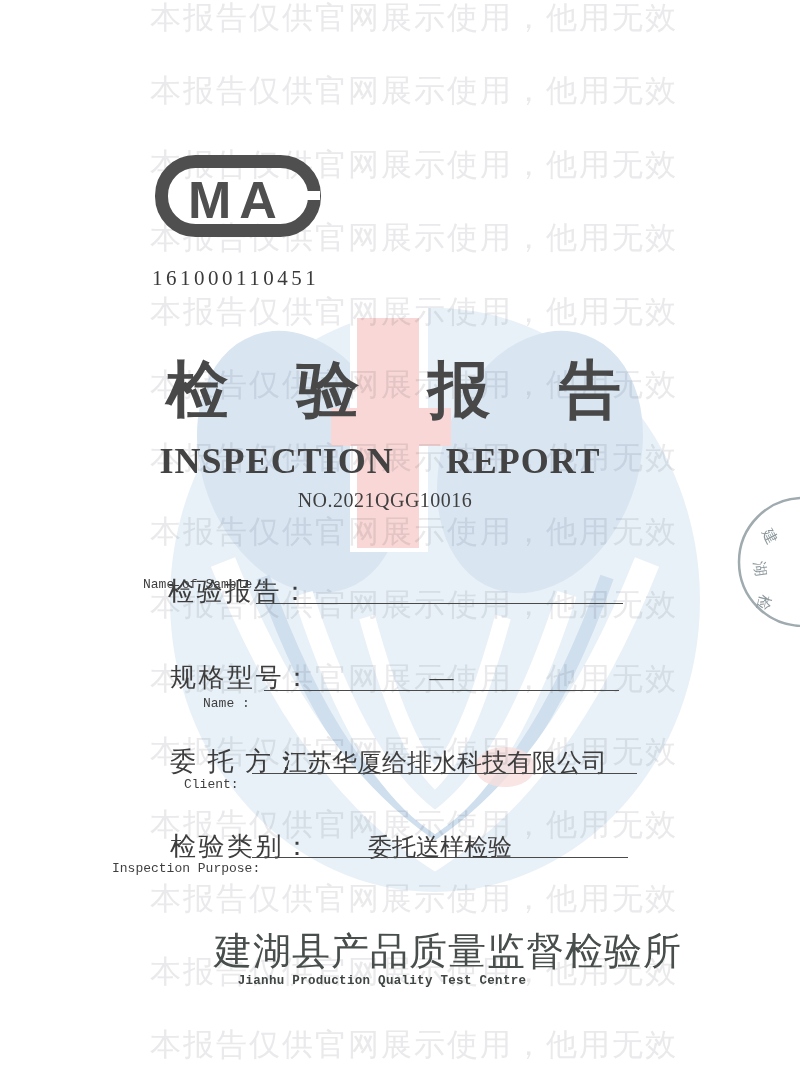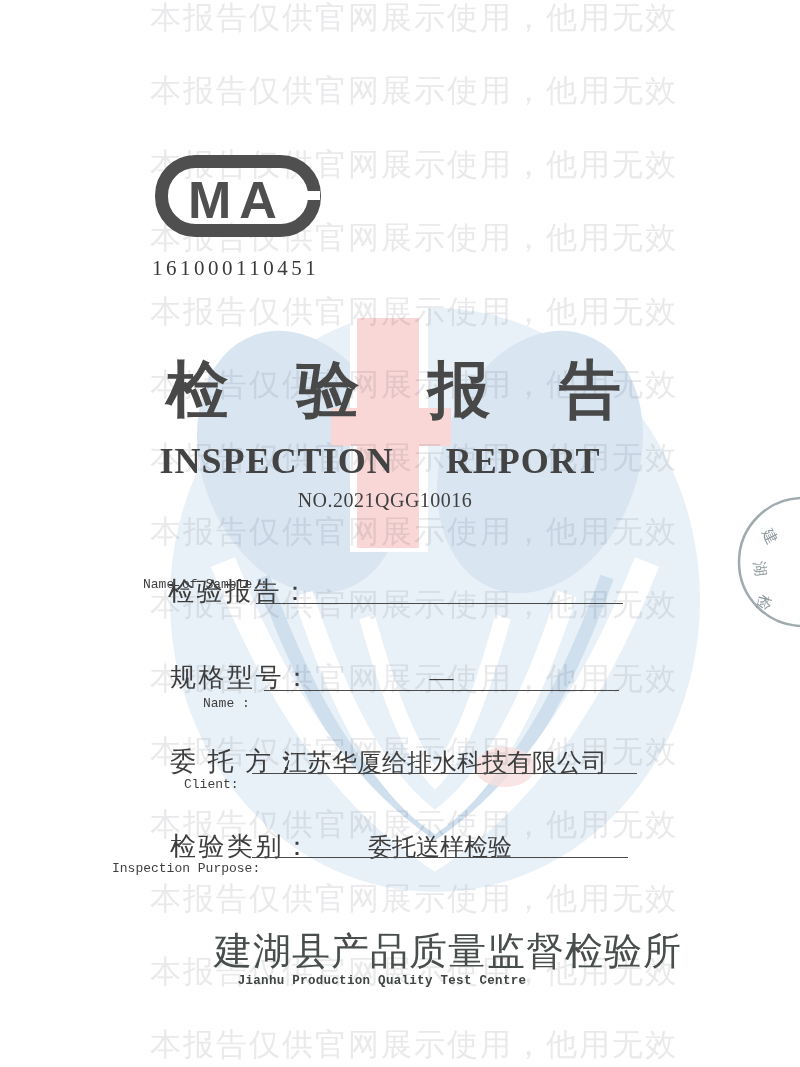--- a/index.html
+++ b/index.html
@@ -19,21 +19,21 @@
   
   .emblem{position:absolute;left:145px;top:302px;}
   .stamp{position:absolute;left:718px;top:492px;}
   
   .cma-logo{position:absolute;left:148px;top:148px;}
   .cma-ma{
     font-family:"Liberation Sans","DejaVu Sans",sans-serif;
     font-weight:bold;font-size:52px;letter-spacing:8px;fill:#4f4f4f;
   }
   .cma-no{
-    position:absolute;left:152px;top:256px;
+    position:absolute;left:152px;top:266px;
     font-size:21px;letter-spacing:3.5px;color:#3a3a3a;white-space:nowrap;
   }
   
   .title-cn{
     position:absolute;left:166px;top:358px;white-space:nowrap;
     font-size:62px;font-weight:bold;letter-spacing:69px;line-height:1.05;color:#484848;
   }
   .title-en{
     position:absolute;left:130px;top:440px;width:500px;text-align:center;
     font-size:36px;font-weight:bold;letter-spacing:1px;word-spacing:42px;color:#434343;

